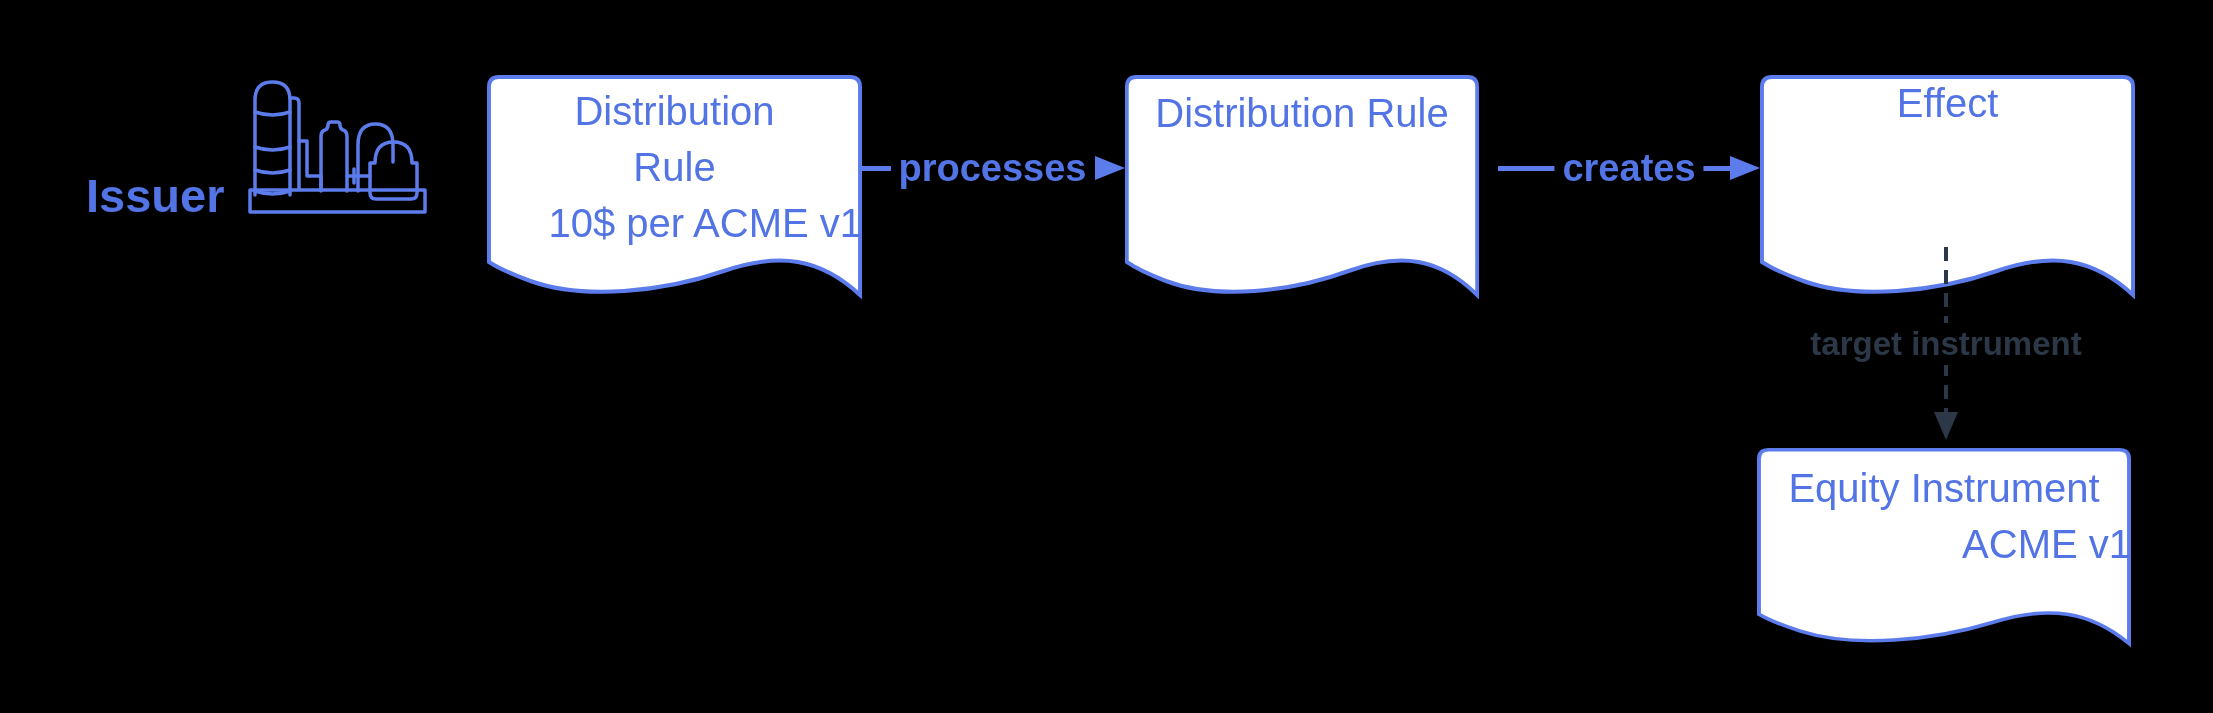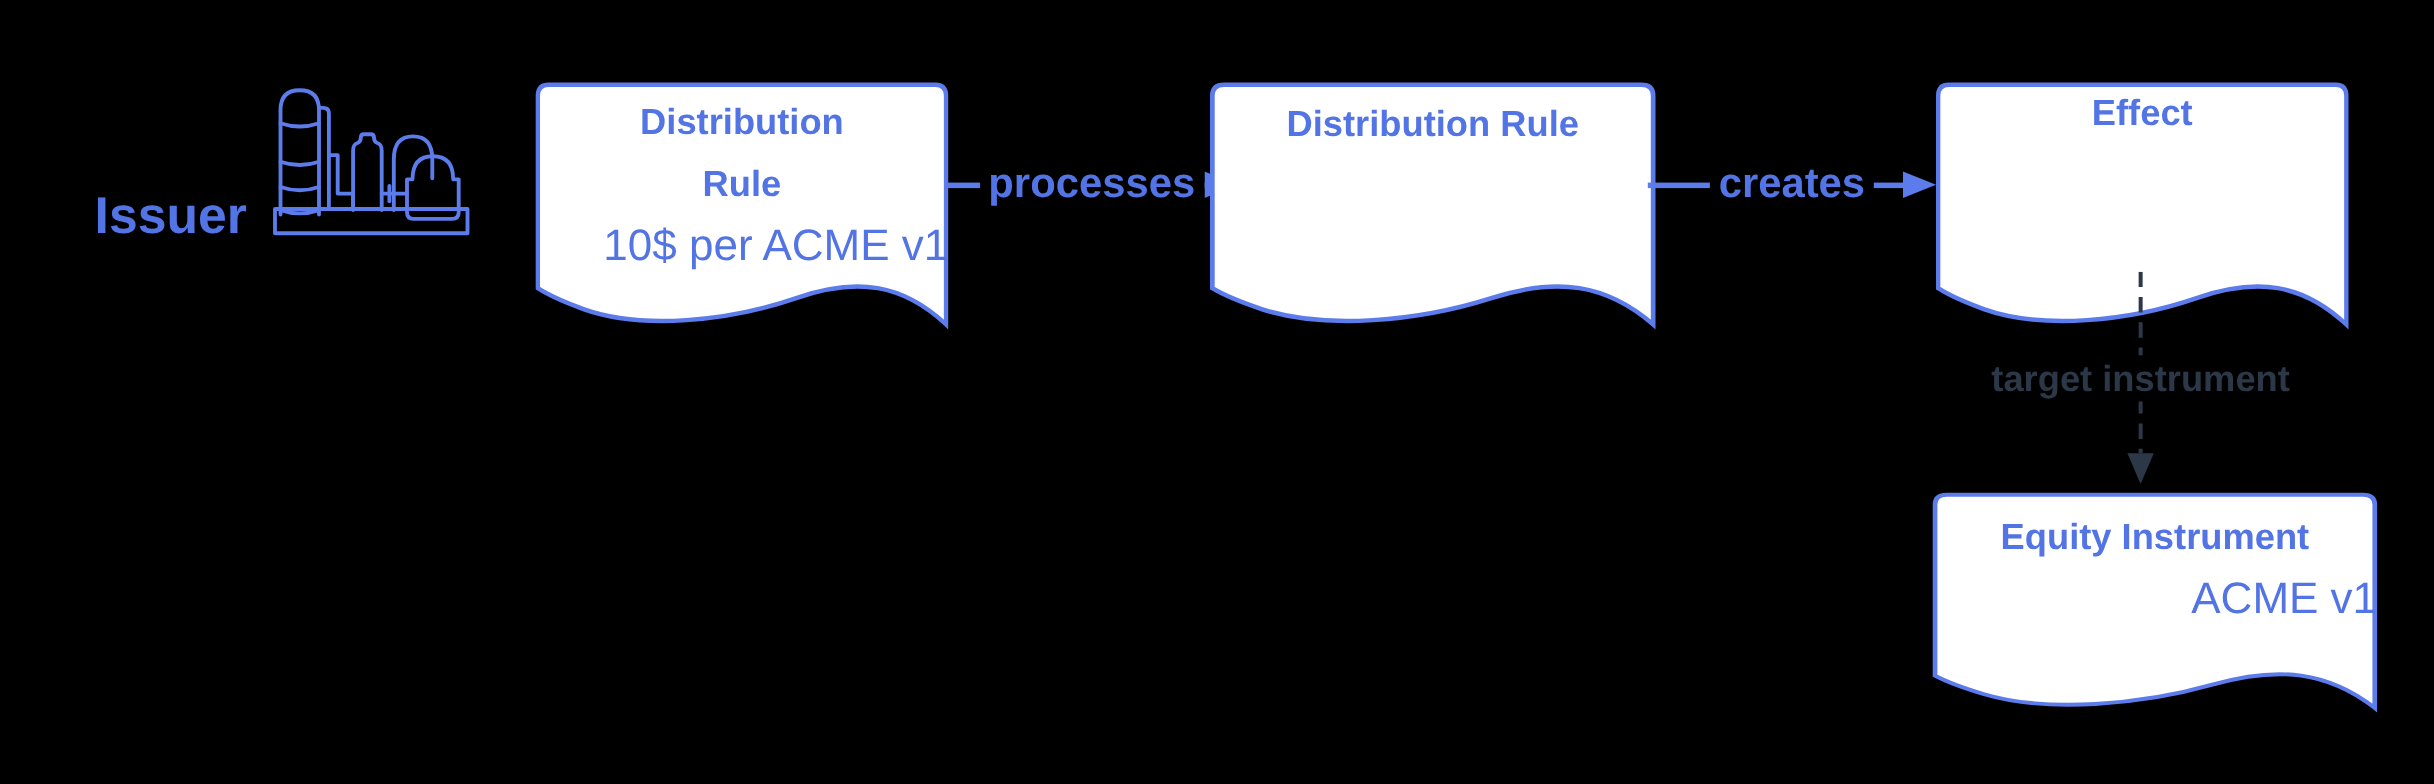--- a/index.html
+++ b/index.html
@@ -35,21 +35,21 @@
     color: var(--accent-blue, #5C7CEB);
     overflow: visible;
   }
   .node-text {
     position: relative;
     width: 100%;
     text-align: center;
     color: var(--text-blue, #5274E4);
   }
   .title {
-    font-size: 33px; font-weight: bold;
+    font-size: 40px; font-weight: normal;
     line-height: 56px;
     white-space: nowrap;
   }
   .subtitle {
     font-size: 40px; font-weight: normal;
     line-height: 56px;
     white-space: nowrap;
     text-align: right;
   }
 
@@ -139,21 +139,21 @@
       <div class="subtitle">10$ per ACME v1</div>
     </div>
   </div>
 
   <div class="hedge" style="left:860px; top:147px; width:265px;">
     <div class="hline"></div>
     <div class="harrow"></div>
     <span class="hlabel">processes</span>
   </div>
 
-  <div class="node" style="left:1100px; top:75px; width:405px; height:225px;">
+  <div class="node" style="left:1125px; top:75px; width:354px; height:225px;">
     <svg class="doc-shape" viewBox="0 0 380 225" preserveAspectRatio="none">
       <path d="M 12 2 H 368 Q 378 2 378 12 V 220 C 338 183 296 177 240 196 C 178 217 98 225 44 206 Q 16 196 2 187 V 12 Q 2 2 12 2 Z" fill="#FFFFFF" stroke="currentColor" stroke-width="4"></path>
     </svg>
     <div class="node-text" style="padding-top:10px;">
       <div class="title">Distribution Rule</div>
     </div>
   </div>
 
   <div class="hedge" style="left:1498px; top:147px; width:262px;">
     <div class="hline"></div>
@@ -171,21 +171,21 @@
   </div>
 
   <div class="vedge" style="left:1924px; top:247px; height:193px;">
     <svg class="vdash" width="4" height="165">
       <line x1="2" y1="0" x2="2" y2="165" stroke="currentColor" stroke-width="4" stroke-dasharray="14 9"></line>
     </svg>
     <div class="varrow"></div>
     <span class="vlabel">target instrument</span>
   </div>
 
-  <div class="node" style="left:1757px; top:448px; width:404px; height:200px;">
+  <div class="node" style="left:1757px; top:448px; width:374px; height:200px;">
     <svg class="doc-shape" viewBox="0 0 380 225" preserveAspectRatio="none">
       <path d="M 12 2 H 368 Q 378 2 378 12 V 220 C 338 183 296 177 240 196 C 178 217 98 225 44 206 Q 16 196 2 187 V 12 Q 2 2 12 2 Z" fill="#FFFFFF" stroke="currentColor" stroke-width="4"></path>
     </svg>
     <div class="node-text" style="padding-top:12px;">
       <div class="title">Equity Instrument</div>
       <div class="subtitle">ACME v1</div>
     </div>
   </div>
 
 </div>

